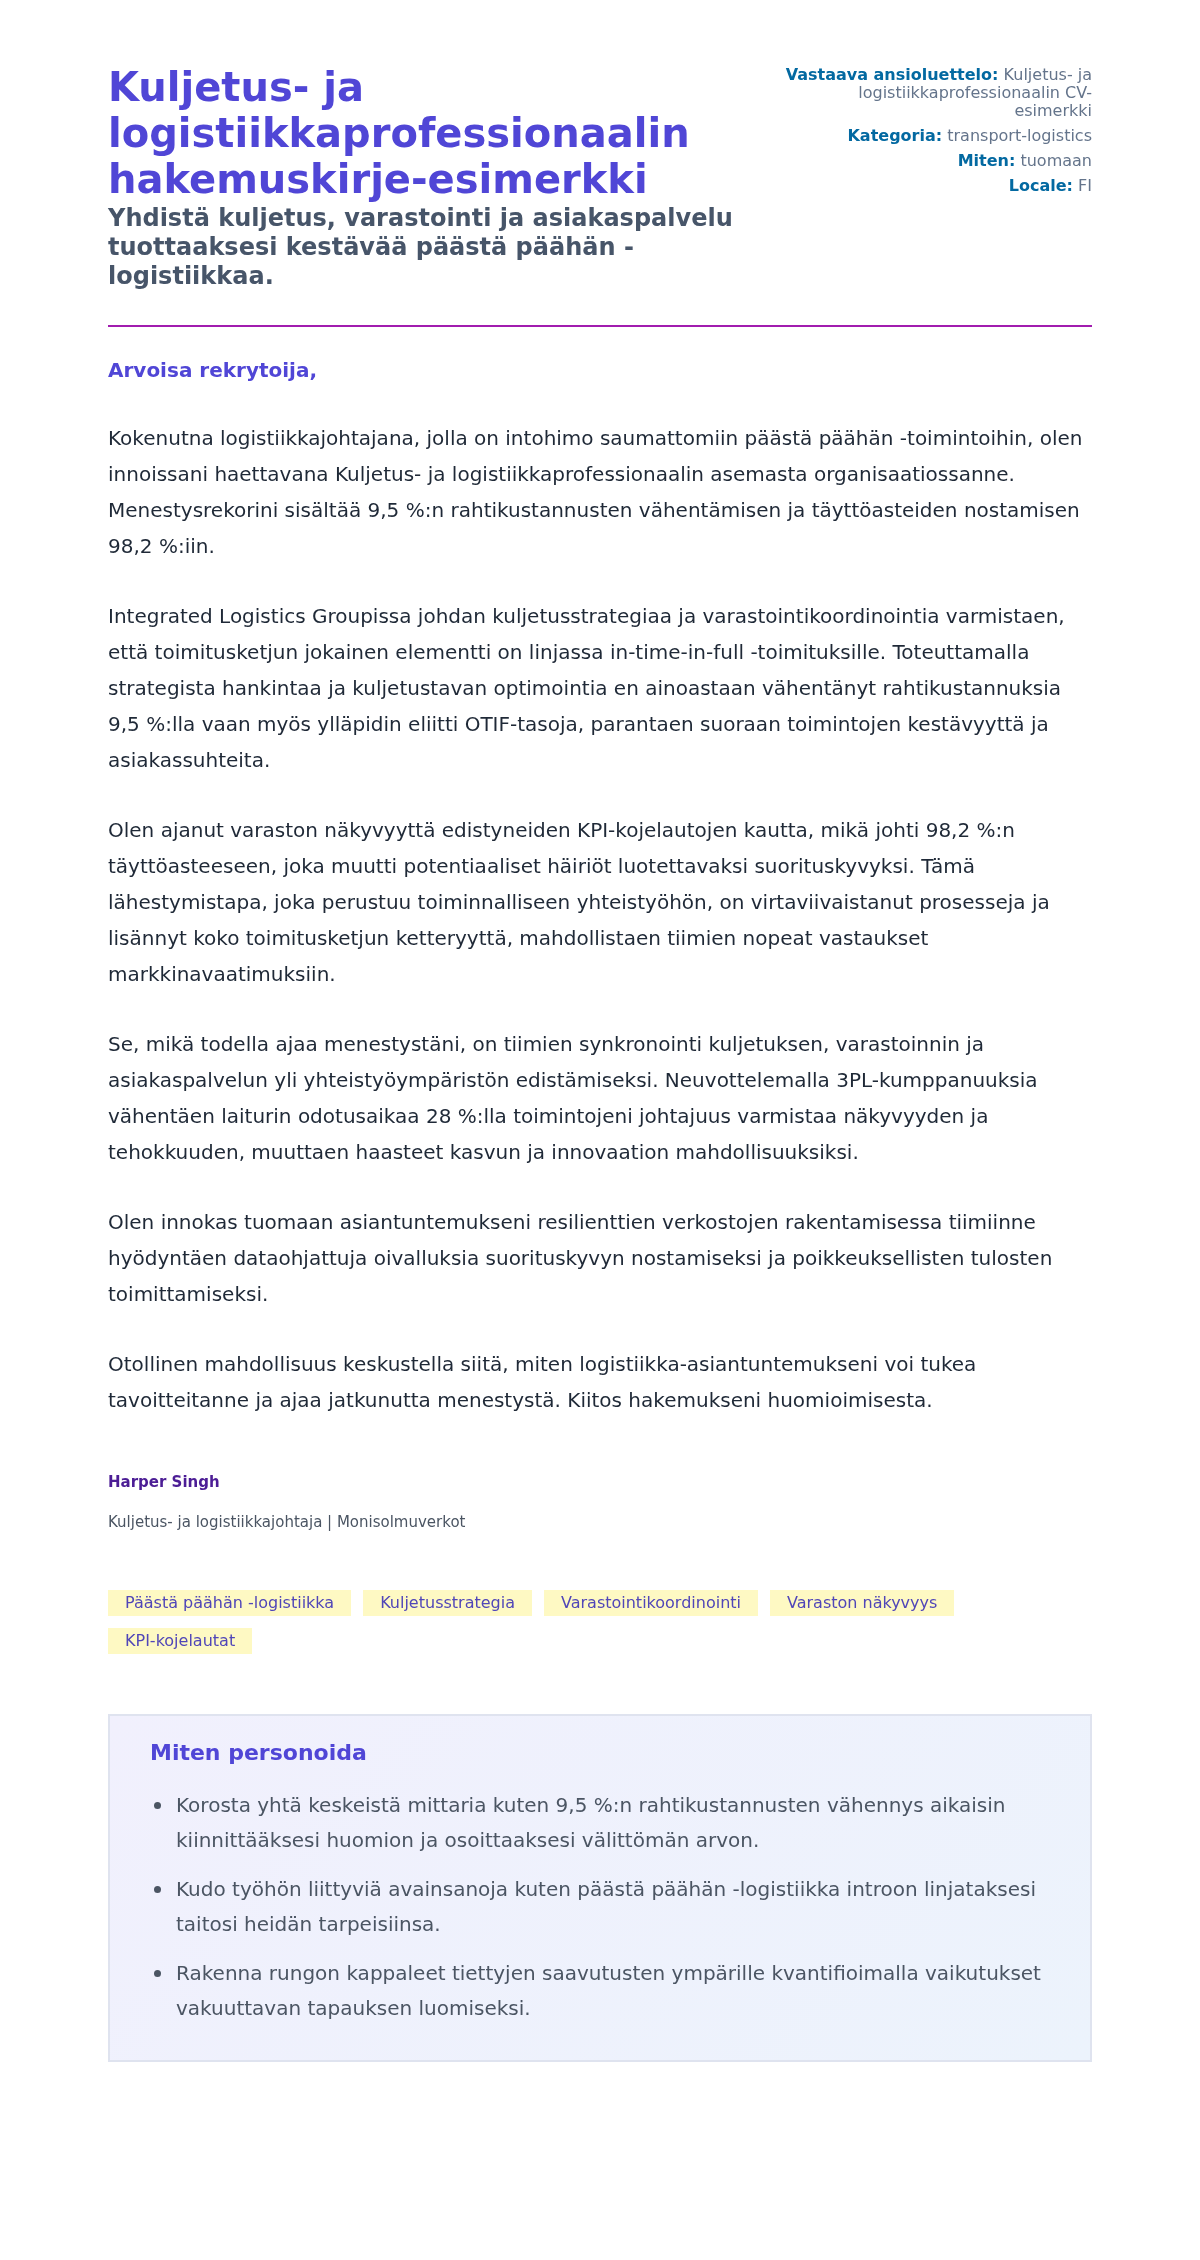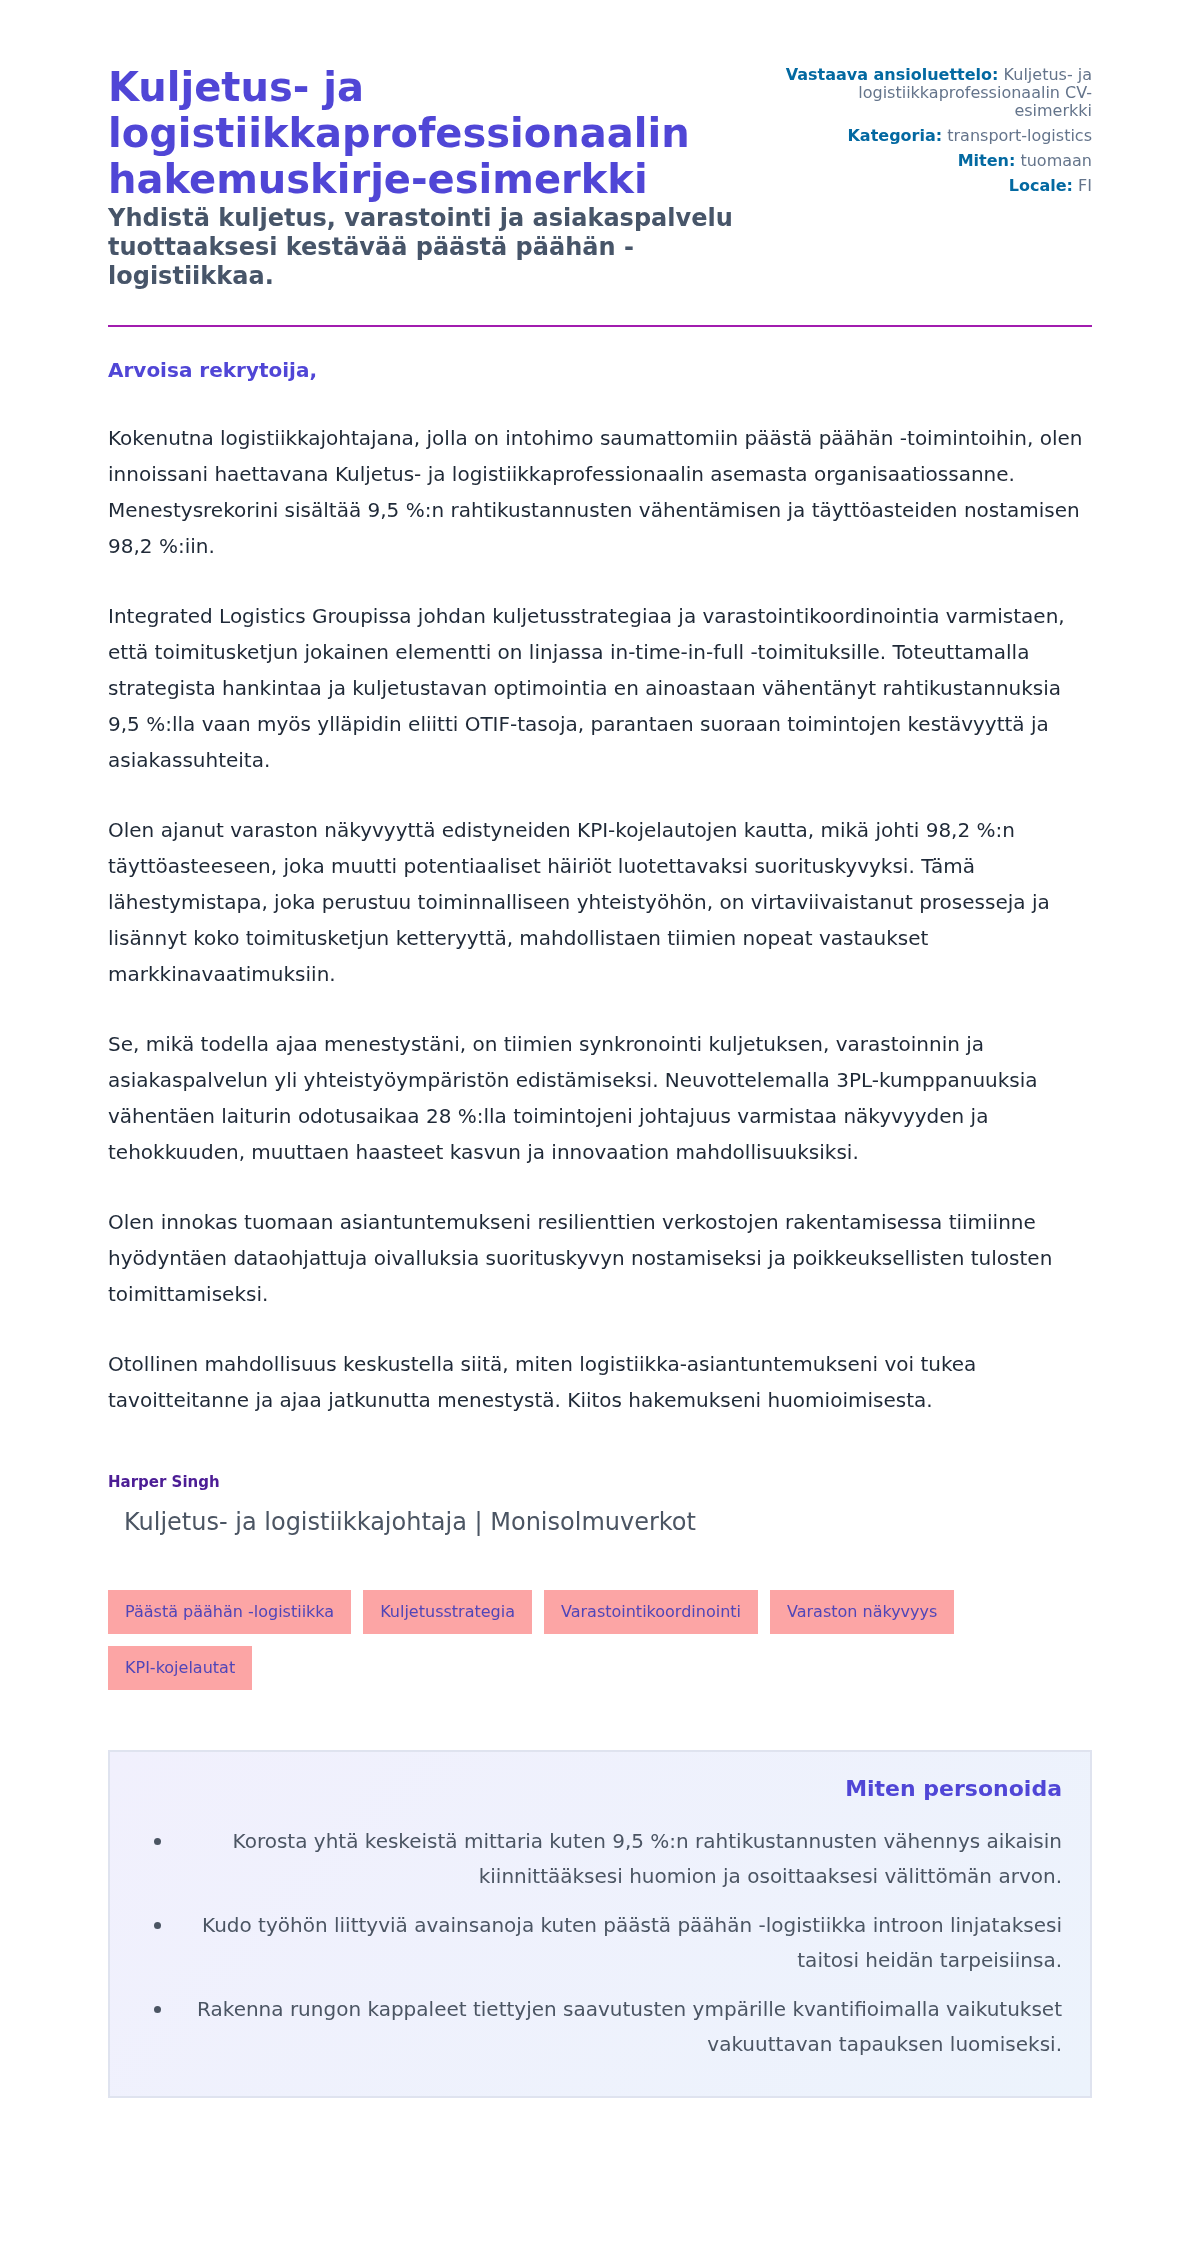--- a/index.html
+++ b/index.html
@@ -64,45 +64,43 @@
     }
     .signature { margin-top: 50px; }
     .sig-name {
       font-size: 15px;
       font-weight: bold;
       color: #4c1d95;
       line-height: 28px;
     }
     .sig-title {
       margin-top: 12px;
-      font-size: 24px;
+      font-size: 15px;
       color: #4b5563;
       line-height: 28px;
-      margin-left: 16px;
     }
     .tags {
       margin-top: 54px;
       display: flex;
       flex-wrap: wrap;
       gap: 12px 12px;
       width: 900px;
     }
     .tag {
-      background: #fca5a5;
+      background: #fef9c3;
       color: #5046b8;
       font-size: 16px;
       line-height: 20px;
-      padding: 12px 17px;
+      padding: 3px 17px;
     }
     .tips {
       margin-top: 60px;
       border: 2px solid #dfe3ef;
       background: linear-gradient(135deg, #f1f0fd 0%, #ecf3fc 100%);
       padding: 22px 28px 34px 40px;
-      text-align: right;
     }
     .tips-title {
       font-size: 22px;
       font-weight: bold;
       color: #5046d6;
       line-height: 30px;
     }
     .tips-list {
       margin-top: 20px;
       list-style: none;

